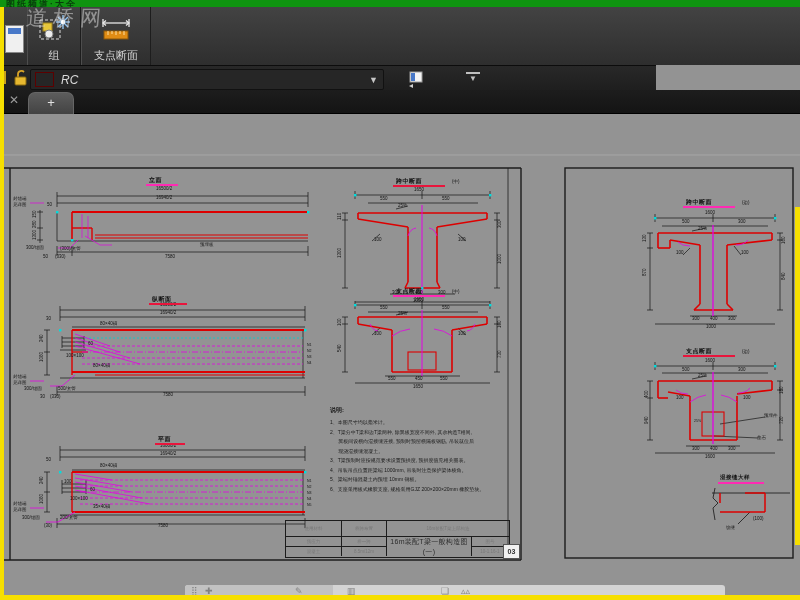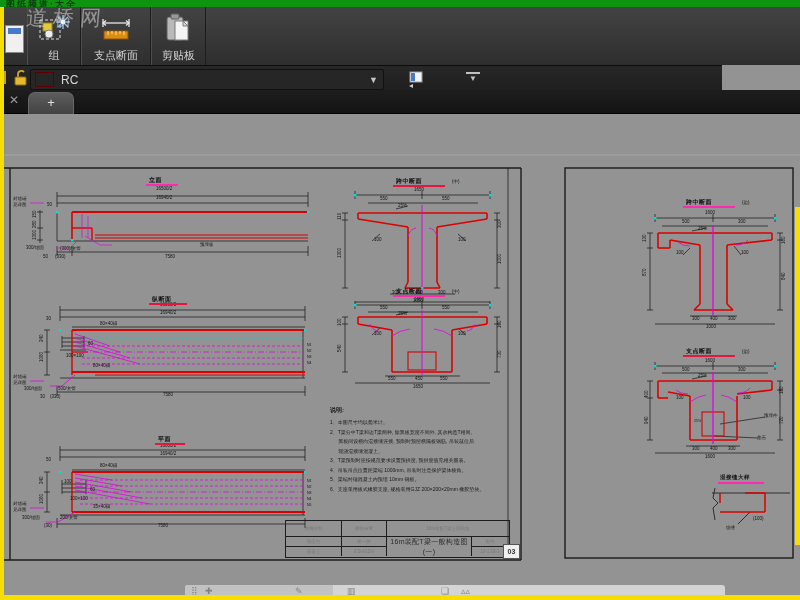--- a/index.html
+++ b/index.html
@@ -13,22 +13,22 @@
           background:linear-gradient(#434343,#2e2e2e);}
   .panelrow{position:absolute;left:27px;top:0;height:58px;display:flex;}
   .rpanel{position:relative;height:58px;border-left:1px solid #4d4d4d;border-right:1px solid #1d1d1d;
           display:flex;flex-direction:column;align-items:center;justify-content:flex-start;}
   .rpanel .ric{margin-top:3px;height:38px;display:flex;align-items:center;}
   .rpanel .rlabel{font-size:11px;color:#d4d4d4;margin-top:0px;}
   .cuticon{position:absolute;left:5px;top:18px;width:17px;height:26px;background:#f0f0f0;border:1px solid #888;z-index:1;}
   .cuticon i{display:block;height:6px;background:#4878c8;margin:2px;}
   .wm-logo{position:absolute;left:26px;top:4px;font-family:"DejaVu Serif",serif;font-size:21px;
            color:rgba(215,215,215,.55);letter-spacing:6px;transform:skewX(-5deg);z-index:35;white-space:nowrap;}
-  .layerbar{position:absolute;left:0;top:65px;width:722px;height:25px;z-index:30;
-            background:linear-gradient(#282828,#1e1e1e);border-top:1px solid #0c0c0c;}
+  .layerbar{position:absolute;left:0;top:65px;width:656px;height:25px;z-index:30;
+            background:linear-gradient(#282828,#1e1e1e);border-top:1px solid #0c0c0c;font-style:italic;}
   .combo{position:absolute;left:30px;top:3px;width:352px;height:19px;background:#262626;
          border:1px solid #111;border-radius:2px;display:flex;align-items:center;}
   .swatch{width:17px;height:13px;margin-left:4px;border:1px solid #5c0000;}
   .layname{font-size:12px;color:#d8d8d8;margin-left:7px;flex:1;}
   .caret{font-size:9px;color:#c6c6c6;margin-right:5px;}
   .lockwrap{position:absolute;left:12px;top:2px;}
   .goldfrag{position:absolute;left:0;top:5px;width:6px;height:13px;background:#c9a31b;}
   .smallbtn{position:absolute;left:402px;top:2px;width:27px;height:21px;display:flex;align-items:center;justify-content:center;}
   .ovflow{position:absolute;left:466px;top:6px;width:14px;text-align:center;}
   .ovflow .bar{height:2px;background:#c0c0c0;margin-bottom:2px;}
@@ -616,31 +616,20 @@
                 <line x1="10" y1="20" x2="10" y2="24"></line>
                 <line x1="14" y1="20" x2="14" y2="23"></line>
               <line x1="18" y1="20" x2="18" y2="24"></line>
                 <line x1="22" y1="20" x2="22" y2="23"></line>
                 <line x1="26" y1="20" x2="26" y2="24"></line>
               </g>
           </svg>
           </span>
         <span class="rlabel">支点断面</span>
       </div>
-      <div class="rpanel" style="width:53px">
-        <span class="ric">
-          <svg width="36" height="36" viewBox="0 0 36 36">
-            <rect x="6" y="6" width="16" height="23" rx="2" fill="#b9b9b9" stroke="#5e5e5e"></rect>
-            <rect x="10" y="3" width="8" height="5" rx="1" fill="#989898" stroke="#5e5e5e"></rect>
-            <rect x="14" y="10" width="13" height="19" fill="#f4f4f4" stroke="#7a7a7a"></rect>
-            <path d="M22,10 l5,5 h-5 z" fill="#d8d8d8" stroke="#7a7a7a"></path>
-          </svg>
-          </span>
-        <span class="rlabel">剪贴板</span>
-      </div>
     </div>
   </div>
   <div class="wm-logo">道桥网</div>
 
   <div class="layerbar">
     <div class="goldfrag"></div>
     <span class="lockwrap">
       <svg width="18" height="19" viewBox="0 0 18 19">
         <path d="M6,9 V6 C6,3 10,2 12,4" fill="none" stroke="#d8a428" stroke-width="1.8"></path>
         <rect x="3" y="9" width="11" height="8" rx="1" fill="#e7b830" stroke="#8a6a10"></rect>

